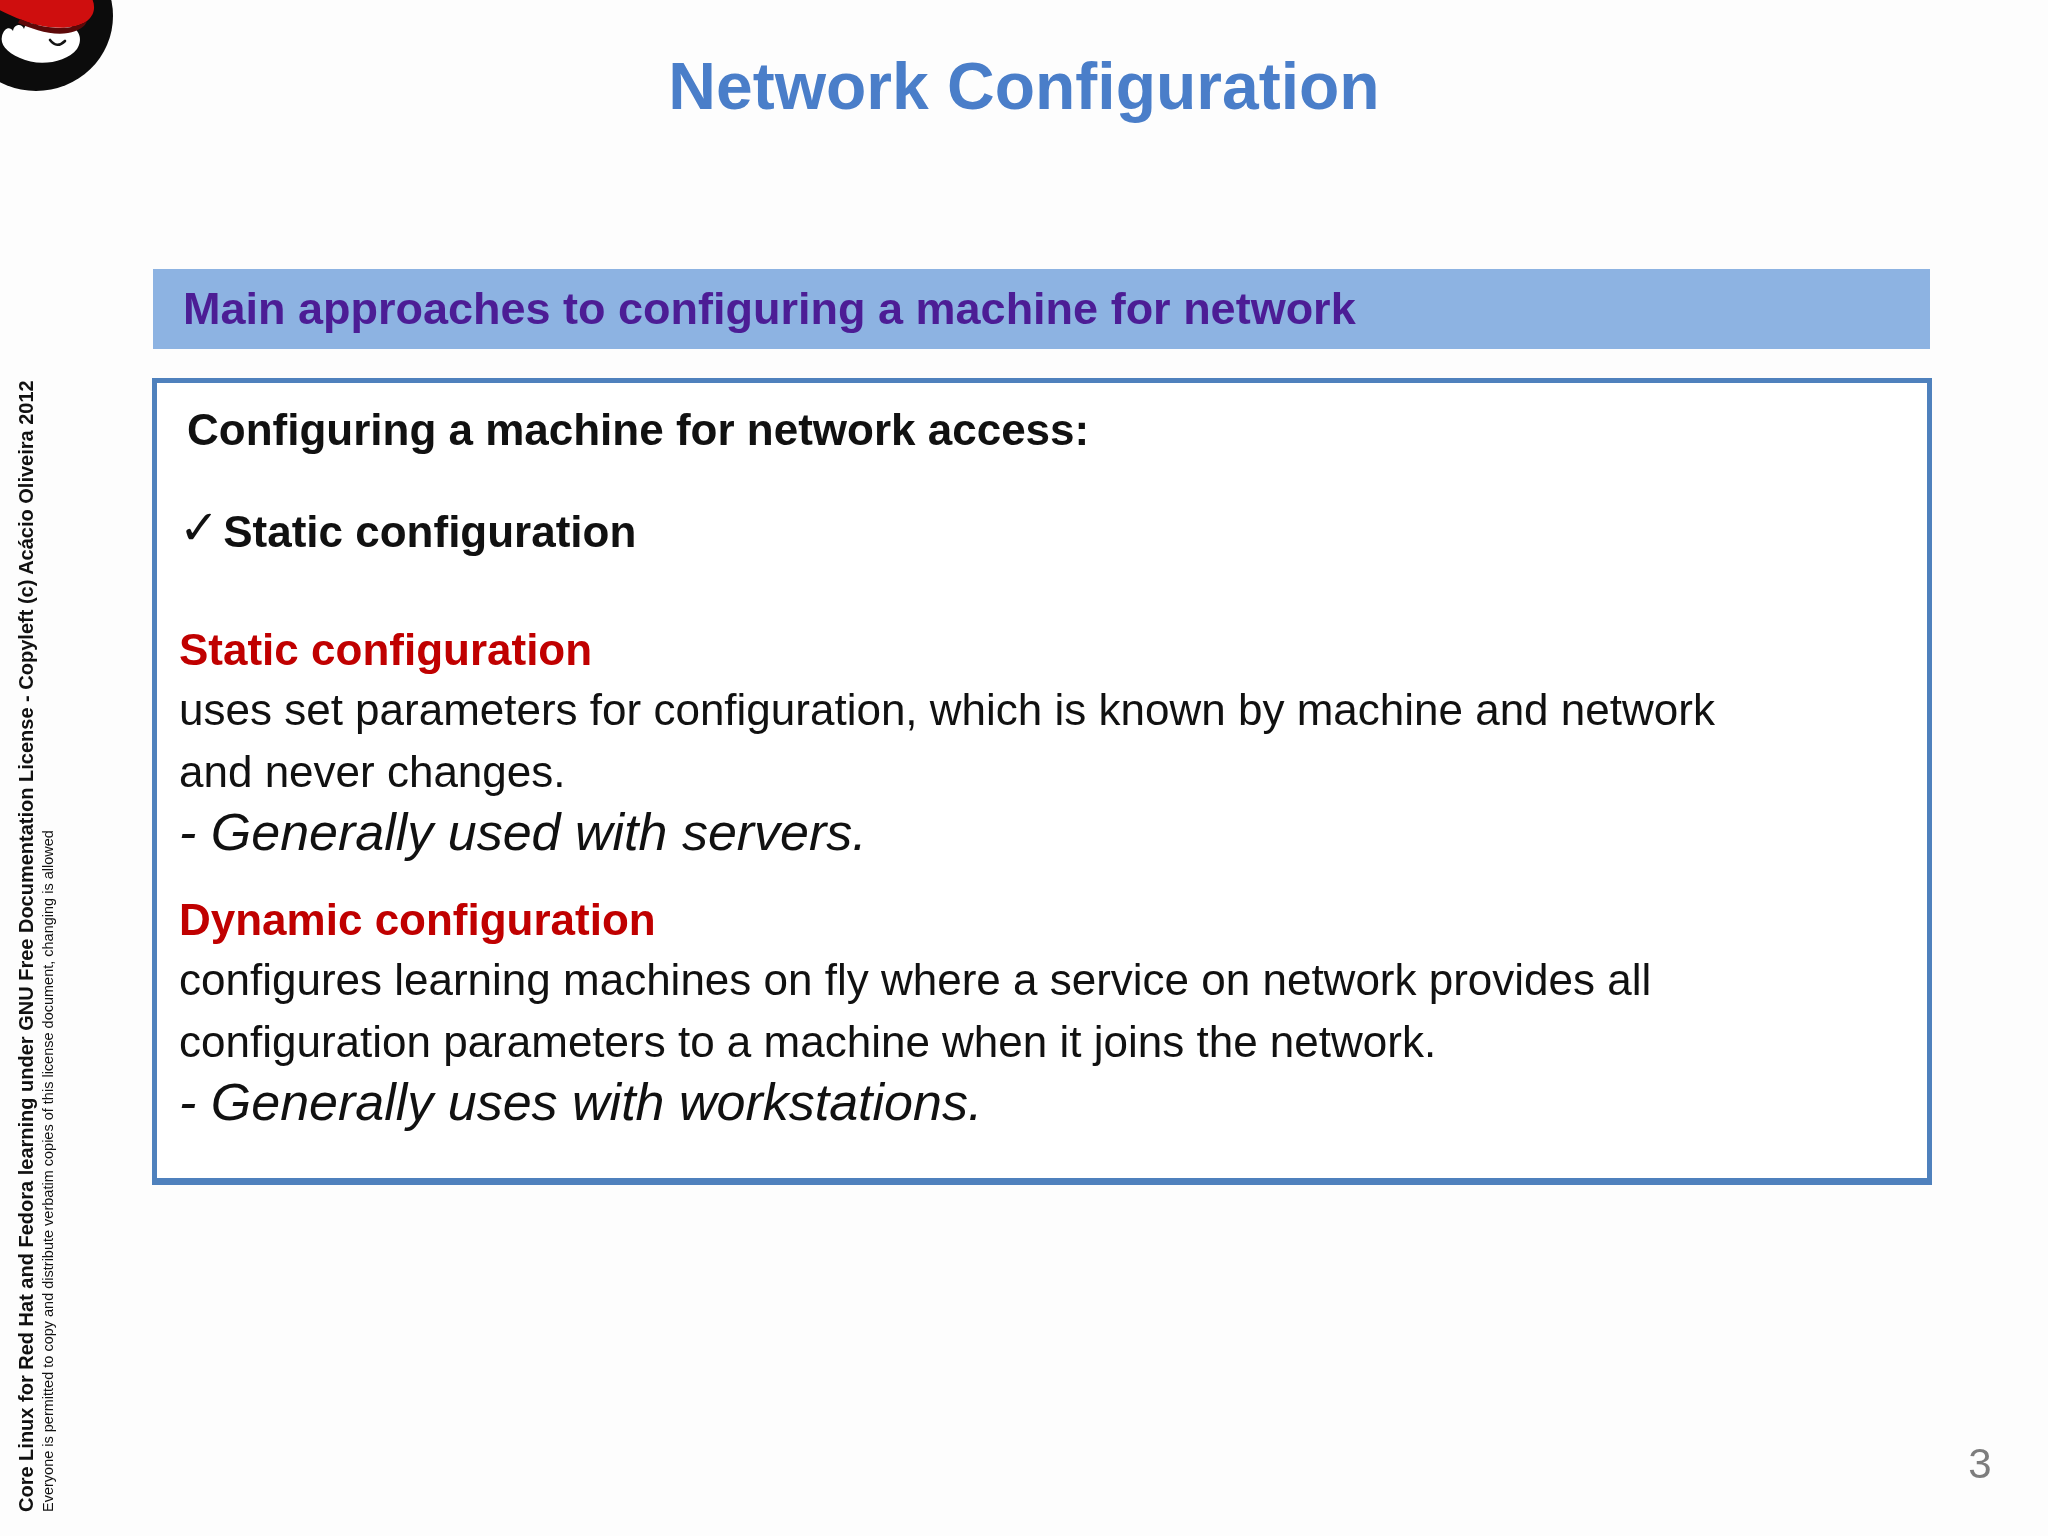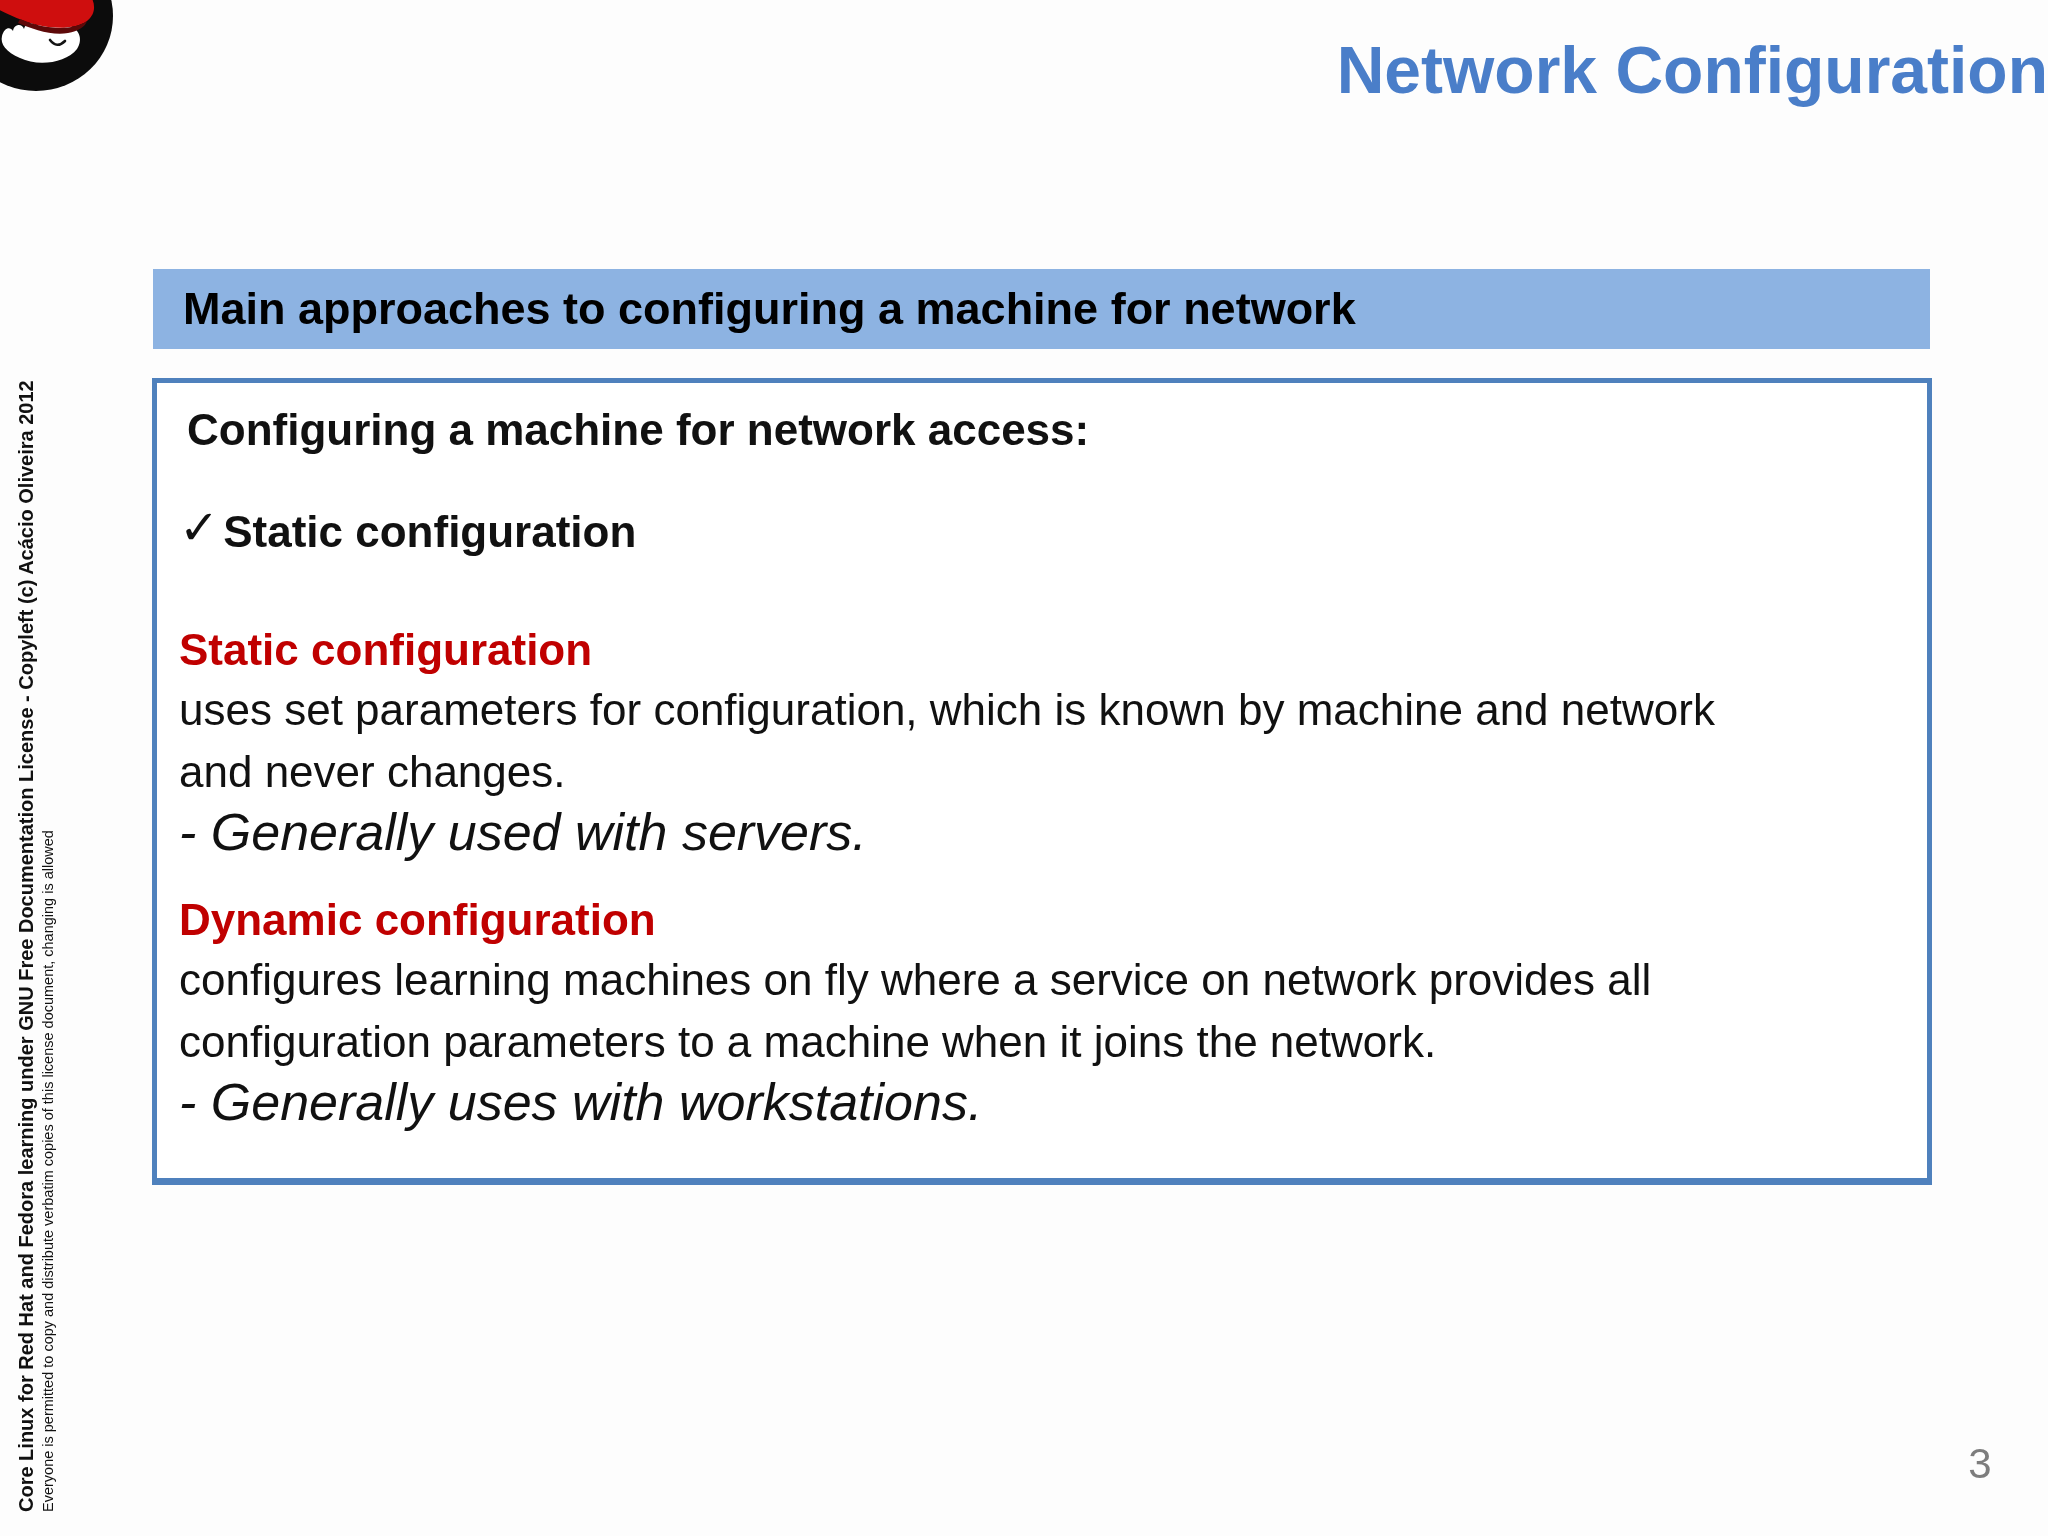--- a/index.html
+++ b/index.html
@@ -22,23 +22,23 @@
     left: 0;
     top: 0;
     width: 116px;
     height: 104px;
   }
 
   
   .title {
     position: absolute;
     left: 0;
-    top: 32px;
+    top: 48px;
     width: 2048px;
-    text-align: right;
+    text-align: center;
     font-size: 66px;
     font-weight: bold;
     letter-spacing: 0px;
     color: #4a7ec9;
     margin: 0;
   }
 
   
   .header-bar {
     position: absolute;
@@ -48,21 +48,21 @@
     height: 80px;
     background: #8db3e2;
     box-sizing: border-box;
     display: flex;
     align-items: center;
     padding-left: 30px;
   }
   .header-bar span {
     font-size: 45px;
     font-weight: bold;
-    color: #000000;
+    color: #4c1d95;
   }
 
   
   .content-box {
     position: absolute;
     left: 152px;
     top: 378px;
     width: 1780px;
     height: 807px;
     box-sizing: border-box;

